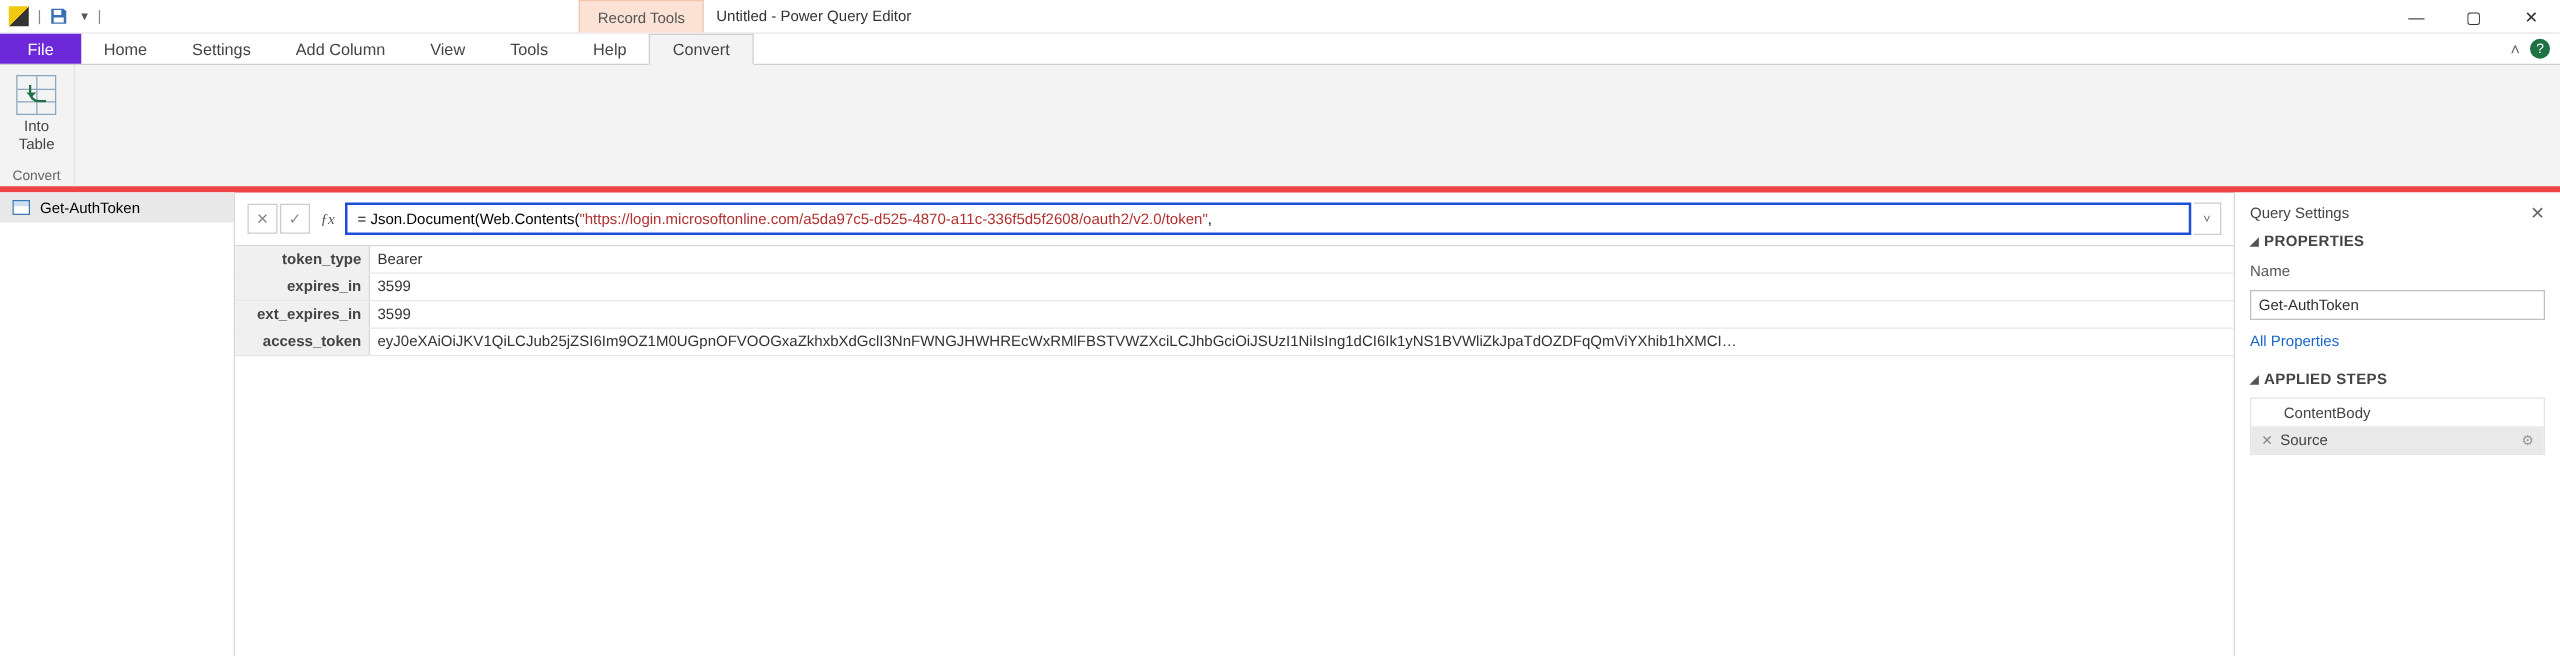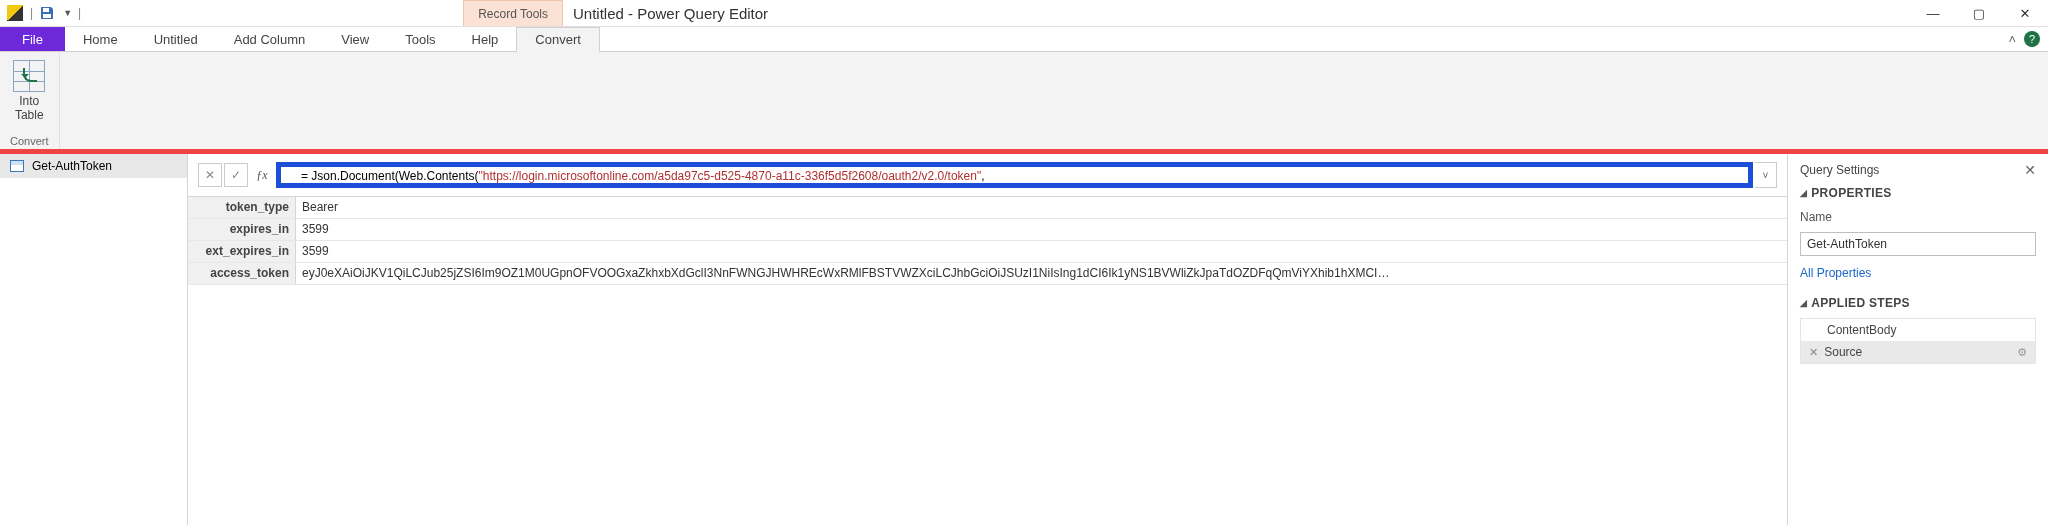--- a/index.html
+++ b/index.html
@@ -4,21 +4,21 @@
 <style>
 *{box-sizing:border-box;margin:0;padding:0;font-family:"Segoe UI",Tahoma,sans-serif;font-size:12px}
 body{background:#fff;overflow:hidden;width:2048px;height:525px}
 .titlebar{height:27px;display:flex;align-items:center;border-bottom:1px solid #e1e1e1}
 .tb-left{display:flex;align-items:center;height:100%}
 .app-icon{width:16px;height:16px;margin:0 5px 0 7px;background:linear-gradient(135deg,#f2c811 0 50%,#333 50% 100%)}
 .tb-sep{color:#888;margin:0 2px}
 .save-icon{width:16px;height:16px;margin:0 4px;color:#3b6fb6;display:flex;align-items:center;justify-content:center}
 .qat-drop{font-size:9px;color:#555;margin:0 4px}
 .record-tools{background:#fbe2d5;color:#555;height:100%;display:flex;align-items:center;padding:0 14px;margin-left:380px;border:1px solid #f0c7ad;border-bottom:none}
-.win-title{margin-left:10px;font-size:15px;color:#333}
+.win-title{margin-left:10px;font-size:12px;color:#333}
 .win-controls{margin-left:auto;display:flex;align-items:center;height:100%}
 .win-btn{width:46px;height:100%;display:flex;align-items:center;justify-content:center;color:#333;font-size:13px}
 .menubar{height:25px;display:flex;align-items:stretch;border-bottom:1px solid #d0d0d0;background:#fff;position:relative}
 .menu-item{padding:0 18px;display:flex;align-items:center;color:#444;font-size:13px}
 .menu-item.file{background:#6d28d9;color:#fff;padding:0 22px}
 .menu-item.active{background:#f3f3f3;border:1px solid #d0d0d0;border-bottom:1px solid #f3f3f3;margin-bottom:-1px}
 .ribbon-right{margin-left:auto;display:flex;align-items:center;padding-right:8px;gap:8px}
 .collapse-ic{color:#666;font-size:13px}
 .help-ic{background:#1f7245;color:#fff;border-radius:50%;width:16px;height:16px;display:flex;align-items:center;justify-content:center;font-size:11px}
 .ribbon{height:102px;background:#f3f3f3;border-bottom:5px solid #ef4444;display:flex}
@@ -35,21 +35,21 @@
 .workspace{display:flex;height:calc(525px - 27px - 25px - 102px)}
 .queries-pane{width:188px;border-right:1px solid #d6d6d6;background:#fff;display:flex;flex-direction:column}
 .pane-header{display:flex;align-items:center;justify-content:space-between;padding:6px 10px;color:#555;font-size:13px;border-bottom:1px solid #eee}
 .collapse-left{color:#888;font-size:12px}
 .query-item{display:flex;align-items:center;gap:8px;padding:5px 10px;background:#e8e8e8}
 .table-icon{width:14px;height:12px;border:1px solid #3b78b8;background:linear-gradient(#cfe0f2,#cfe0f2) top/100% 4px no-repeat,#fff}
 .center-pane{flex:1;display:flex;flex-direction:column;border-right:1px solid #d6d6d6;min-width:0}
 .formula-bar{display:flex;align-items:center;gap:2px;padding:8px 10px}
 .fb-btn{width:24px;height:24px;display:flex;align-items:center;justify-content:center;border:1px solid #ccc;background:#fff;color:#888}
 .fb-btn.fx{font-style:italic;font-family:"Times New Roman",serif;color:#555;border:none}
-.fb-input{flex:1;height:26px;border:5px solid #1d4ed8;padding:0 20px;display:flex;align-items:flex-end;font-family:Consolas,monospace;font-size:13px;white-space:nowrap;overflow:hidden;min-width:0}
+.fb-input{flex:1;height:26px;border:2px solid #1d4ed8;padding:0 8px;display:flex;align-items:center;font-family:Consolas,monospace;font-size:13px;white-space:nowrap;overflow:hidden;min-width:0}
 .fb-input .url{color:#b03030}
 .fb-expand{width:22px;height:26px;border:1px solid #ccc;border-left:none;display:flex;align-items:center;justify-content:center;color:#666;font-size:10px}
 .record-grid{border-top:1px solid #d6d6d6}
 .rec-row{display:flex;border-bottom:1px solid #e7e7e7;height:22px;align-items:stretch}
 .rec-key{width:108px;background:#f0f0f0;border-right:1px solid #d6d6d6;text-align:right;padding:3px 6px;color:#444;font-weight:600;font-size:12px}
 .rec-val{flex:1;padding:3px 6px;color:#333;font-size:12px;white-space:nowrap;overflow:hidden;text-overflow:ellipsis;min-width:0}
 .settings-pane{width:260px;background:#fff;padding:8px 12px;display:flex;flex-direction:column;gap:8px}
 .sp-header{display:flex;align-items:center;justify-content:space-between;color:#444;font-size:14px}
 .close-x{color:#666;font-size:14px}
 .sec-title{display:flex;align-items:center;gap:4px;font-weight:700;color:#444;font-size:12px;letter-spacing:.3px}
@@ -85,21 +85,21 @@
   <div class="win-controls">
     <div class="win-btn">—</div>
     <div class="win-btn">▢</div>
     <div class="win-btn">✕</div>
   </div>
 </div>
 
 <div class="menubar">
   <div class="menu-item file">File</div>
   <div class="menu-item">Home</div>
-  <div class="menu-item">Untitled</div>
+  <div class="menu-item">Settings</div>
   <div class="menu-item">Add Column</div>
   <div class="menu-item">View</div>
   <div class="menu-item">Tools</div>
   <div class="menu-item">Help</div>
   <div class="menu-item active">Convert</div>
   <div class="ribbon-right">
     <span class="collapse-ic">˄</span>
     <span class="help-ic">?</span>
   </div>
 </div>

